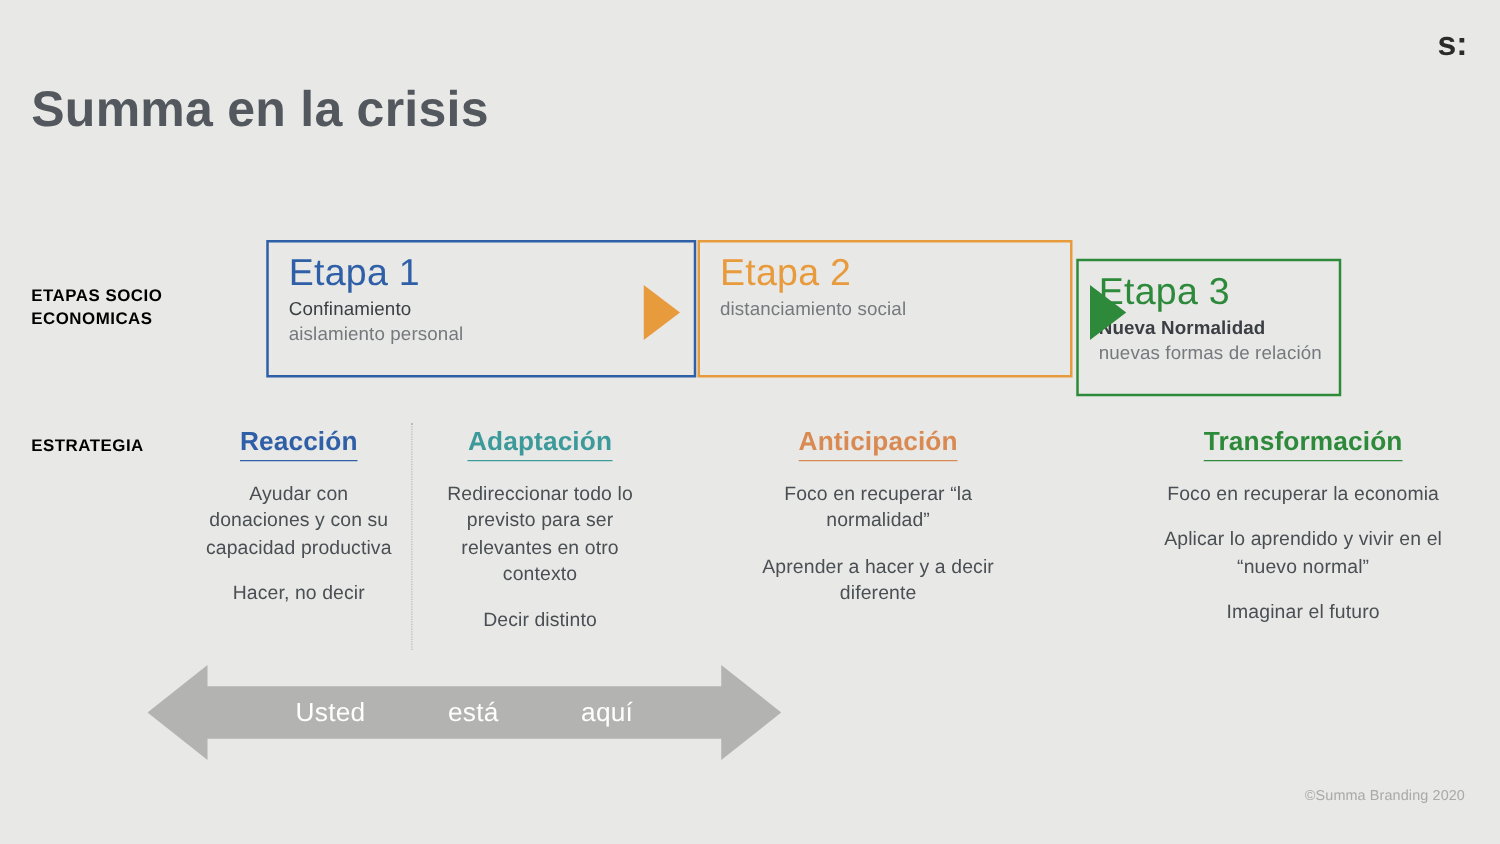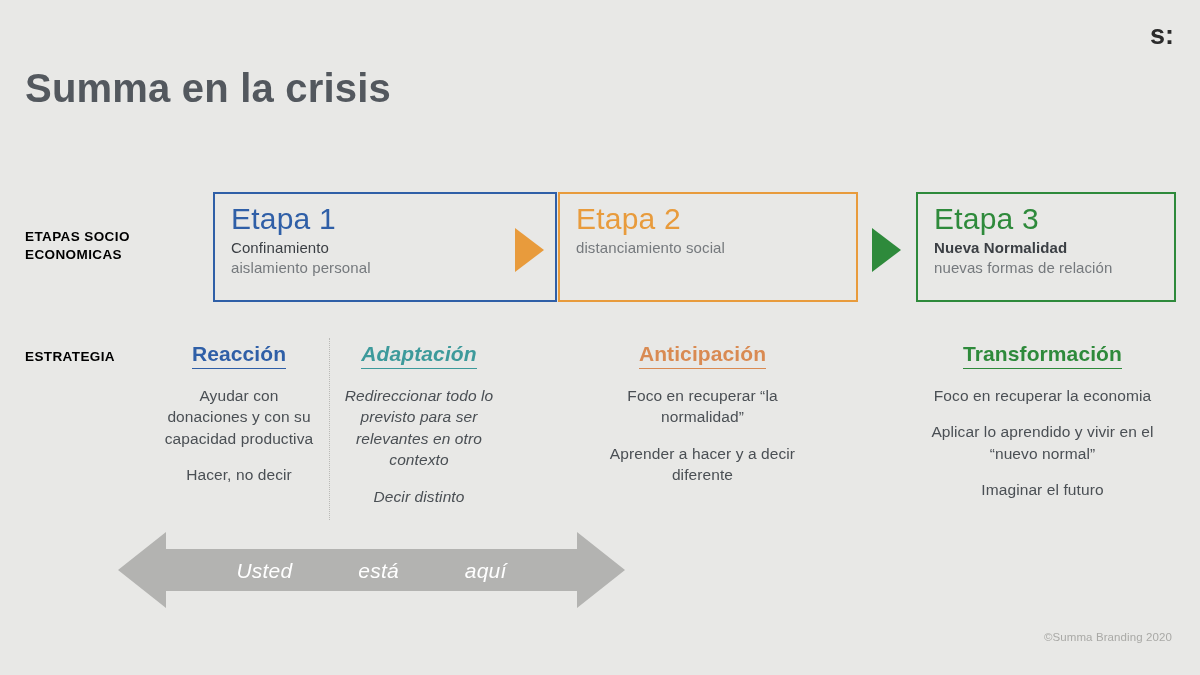--- a/index.html
+++ b/index.html
@@ -63,21 +63,21 @@
   .stage-box {
     position: absolute;
     top: 192px;
     height: 110px;
     box-sizing: border-box;
     border: 2px solid #999;
     padding: 8px 0 0 16px;
   }
   .stage-box.s1 { left: 173px; width: 344px; border-color: #2f5fa7; margin-left: 40px; }
   .stage-box.s2 { left: 558px; width: 300px; border-color: #e89b3c; }
-  .stage-box.s3 { left: 916px; width: 260px; border-color: #2e8a3b; }
+  .stage-box.s3 { left: 861px; width: 212px; border-color: #2e8a3b; margin-top: 15px; }
 
   .stage-heading {
     font-size: 30px;
     font-weight: 300;
     line-height: 1.12;
     margin: 0 0 2px 0;
     letter-spacing: 0.2px;
   }
   .stage-box.s1 .stage-heading { color: #2f5fa7; }
   .stage-box.s2 .stage-heading { color: #e89b3c; }
@@ -112,21 +112,21 @@
   .connector.c1 { left: 515px; border-left: 29px solid #e89b3c; }
   .connector.c2 { left: 872px; border-left: 29px solid #2e8a3b; }
 
   
   .strat-col {
     position: absolute;
     top: 342px;
     text-align: center;
   }
   .strat-col.c1 { left: 160px; width: 158px; }
-  .strat-col.c2 { left: 329px; width: 180px; font-style: italic; }
+  .strat-col.c2 { left: 342px; width: 180px; }
   .strat-col.c3 { left: 590px; width: 225px; }
   .strat-col.c4 { left: 925px; width: 235px; }
 
   .strat-title {
     display: inline-block;
     font-size: 21px;
     font-weight: bold;
     letter-spacing: 0.1px;
     padding-bottom: 3px;
     border-bottom: 1.5px solid currentColor;
@@ -175,21 +175,20 @@
     align-items: center;
     justify-content: center;
     gap: 66px;
     pointer-events: none;
   }
   .here-labels span {
     font-size: 21px;
     color: #ffffff;
     letter-spacing: 0.2px;
     line-height: 1;
-    font-style: italic;
   }
 
   
   .copyright {
     position: absolute;
     right: 28px;
     bottom: 32px;
     font-size: 11.5px;
     color: #a9a9a6;
     letter-spacing: 0.1px;

